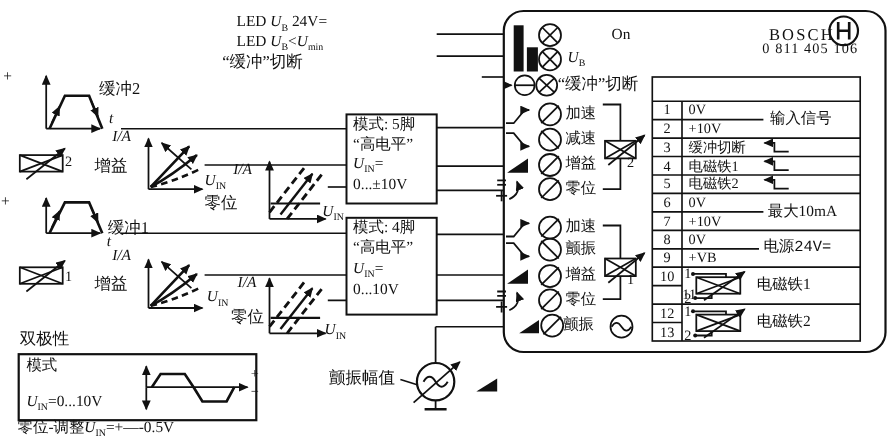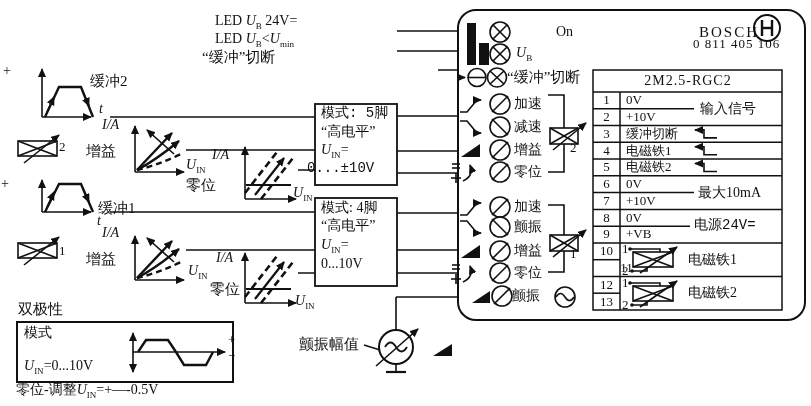--- a/index.html
+++ b/index.html
@@ -305,42 +305,41 @@
 <div class="t f15" style="left:98px;top:200px;font-family:Liberation Serif, serif;">缓冲1</div>
 <div class="t it" style="left:97px;top:213px;">t</div>
 <div class="t it" style="left:102px;top:225px;">I/A</div>
 <div class="t f15" style="left:86px;top:251px;">增益</div>
 <div class="t f13" style="left:59px;top:244px;">1</div>
 <div class="t" style="left:188px;top:263px;"><span class="it">U</span><sub>IN</sub></div>
 <div class="t it" style="left:216px;top:250px;">I/A</div>
 <div class="t f15" style="left:210px;top:281px;">零位</div>
 <div class="t" style="left:295px;top:293px;"><span class="it">U</span><sub>IN</sub></div>
 
-<div class="t" style="left:321px;top:106px;font-family:Liberation Mono, monospace;">模式: 5脚</div>
+<div class="t" style="left:321px;top:106px;">模式: 5脚</div>
 <div class="t" style="left:321px;top:124px;">“高电平”</div>
 <div class="t" style="left:321px;top:142px;"><span class="it">U</span><sub>IN</sub><span>=</span></div>
-<div class="t" style="left:307px;top:161px;font-family:Liberation Mono, monospace;">0...±10V</div>
+<div class="t" style="left:321px;top:161px;">0...±10V</div>
 
 <div class="t" style="left:321px;top:200px;">模式: 4脚</div>
 <div class="t" style="left:321px;top:218px;">“高电平”</div>
 <div class="t" style="left:321px;top:237px;"><span class="it">U</span><sub>IN</sub><span>=</span></div>
 <div class="t" style="left:321px;top:256px;">0...10V</div>
 
 <div class="t f15" style="left:18px;top:301px;">双极性</div>
 <div class="t" style="left:24px;top:325px;">模式</div>
 <div class="t" style="left:24px;top:358px;"><span class="it">U</span><sub>IN</sub><span>=0...10V</span></div>
 <div class="t f13" style="left:228px;top:333px;">+</div>
 <div class="t f13" style="left:228px;top:349px;">−</div>
 <div class="t" style="left:16px;top:382px;"><span>零位-调整</span><span class="it">U</span><sub>IN</sub><span>=+—-0.5V</span></div>
 
 <div class="t f15" style="left:299px;top:336px;">颤振幅值</div>
 
 <div class="t f15 ls" style="left:699px;top:24px;">BOSCH</div>
 <div class="t f13 ls1" style="left:693px;top:37px;">0 811 405 106</div>
-<div class="t ctr ls1" style="left:594px;top:73px;width:188px;">2M2.5-RGC2</div>
 
 <div class="t" style="left:516px;top:24px;margin-left:40px;">On</div>
 <div class="t" style="left:516px;top:45px;"><span class="it">U</span><sub>B</sub></div>
 <div class="t f15" style="left:507px;top:69px;">“缓冲”切断</div>
 
 <div class="t" style="left:514px;top:96px;">加速</div>
 <div class="t" style="left:514px;top:119px;">减速</div>
 <div class="t" style="left:514px;top:142px;">增益</div>
 <div class="t" style="left:514px;top:164px;">零位</div>
 <div class="t f13" style="left:570px;top:141px;">2</div>

